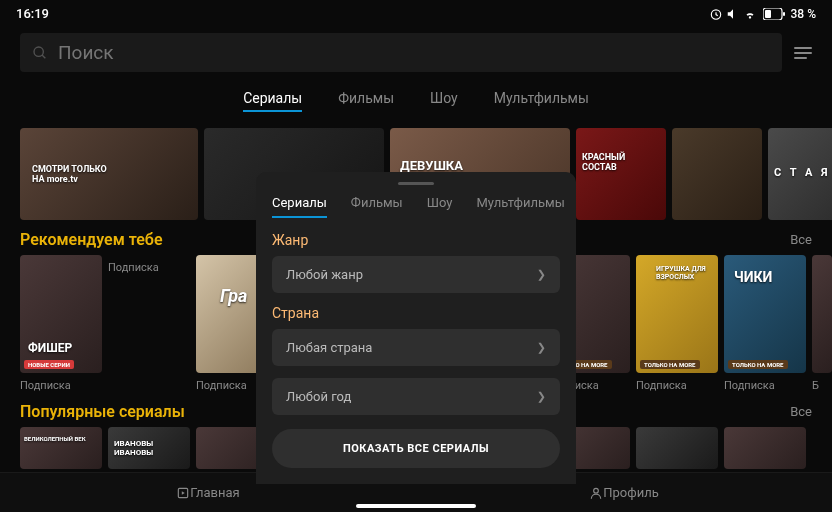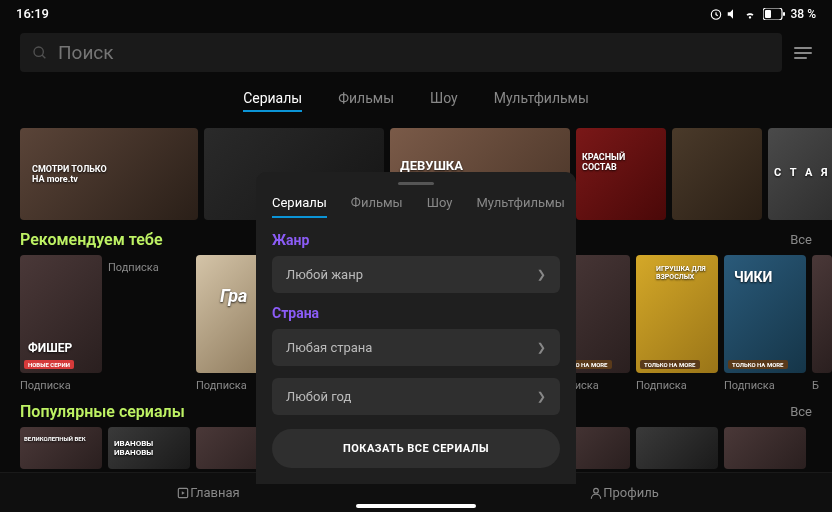--- a/index.html
+++ b/index.html
@@ -20,38 +20,38 @@
 .hero-row{display:flex;gap:6px;padding:12px 20px 0;overflow:hidden}
 .hero-card{height:92px;border-radius:4px;background:linear-gradient(135deg,#3a2828,#1a1515);position:relative;overflow:hidden;flex-shrink:0}
 .hero-card:nth-child(1){width:178px;background:linear-gradient(135deg,#5a4438,#2a1f18);display:flex;align-items:center;padding-left:12px}
 .hero-card:nth-child(2){width:180px;background:linear-gradient(135deg,#2a2a2a,#151515)}
 .hero-card:nth-child(3){width:180px;background:linear-gradient(135deg,#7a5a48,#4a3528)}
 .hero-card:nth-child(4){width:90px;background:linear-gradient(135deg,#7a1818,#4a0808)}
 .hero-card:nth-child(5){width:90px;background:linear-gradient(135deg,#4a3a2a,#2a1f15)}
 .hero-card:nth-child(6){width:90px;background:linear-gradient(135deg,#4a4a4a,#2a2a2a)}
 .hero-text{position:absolute;font-size:10px;font-weight:700;color:#fff;text-shadow:0 1px 2px rgba(0,0,0,.8)}
 .section-head{display:flex;justify-content:space-between;align-items:center;padding:10px 20px 6px}
-.section-title{font-size:16px;font-weight:600;color:#bef264}
+.section-title{font-size:16px;font-weight:600;color:#eab308}
 .section-all{font-size:13px;color:#888;cursor:pointer}
 .card-row{display:flex;gap:6px;padding:0 20px;overflow:hidden}
 .card{width:82px;flex-shrink:0}
 .poster{height:118px;border-radius:4px;background:linear-gradient(135deg,#4a3838,#2a1f1f);position:relative;overflow:hidden}
 .poster-label{position:absolute;bottom:4px;left:4px;font-size:6px;font-weight:700;background:#d63a3a;color:#fff;padding:1px 4px;border-radius:2px}
 .card-sub{font-size:11px;color:#888;margin-top:6px}
 .bottom-nav{position:absolute;bottom:0;left:0;right:0;display:flex;height:40px;background:#0f0f0f;border-top:1px solid #1a1a1a}
 .bottom-nav-item{flex:1;display:flex;align-items:center;justify-content:center;gap:0;font-size:13px;color:#888;cursor:pointer}
 .home-indicator{position:absolute;bottom:4px;left:50%;transform:translateX(-50%);width:120px;height:4px;background:#fff;border-radius:2px}
 
 .modal{position:absolute;top:172px;left:50%;transform:translateX(-50%);width:320px;background:#1f1f1f;border-radius:10px 10px 0 0;padding:10px 16px 16px;z-index:100}
 .drag-handle{width:36px;height:3px;background:#555;border-radius:2px;margin:0 auto 10px}
 .modal-tabs{display:flex;gap:24px;justify-content:flex-start;margin-bottom:14px;margin-top:2px}
 .modal-tab{font-size:13px;color:#888;cursor:pointer;padding-bottom:6px}
 .modal-tab.active{color:#fff;border-bottom:2px solid #0b94d6}
 .filter-group{margin-bottom:12px}
-.filter-label{font-size:14px;font-weight:700;color:#8b5cf6;margin-bottom:8px}
+.filter-label{font-size:14px;font-weight:400;color:#fdba74;margin-bottom:8px}
 .filter-select{background:#2f2f2f;border-radius:6px;padding:11px 14px;display:flex;justify-content:space-between;align-items:center;cursor:pointer}
 .filter-value{font-size:13px;color:#bbb}
 .chev{color:#888;font-size:11px}
 .submit-btn{background:#2f2f2f;border-radius:22px;padding:13px;text-align:center;font-size:11px;font-weight:700;letter-spacing:.5px;cursor:pointer;margin-top:14px}
 .ic{width:14px;height:14px}
 .p2{background:linear-gradient(135deg,#1fa8d8,#0b6a98)!important}
 .p3{background:linear-gradient(135deg,#d4c4a8,#8a7658)!important}
 .p4{background:linear-gradient(135deg,#3a3a3a,#1a1a1a)!important}
 .p7{background:linear-gradient(135deg,#d4a828,#9a7518)!important}
 .p8{background:linear-gradient(135deg,#2a5a7a,#153548)!important}

